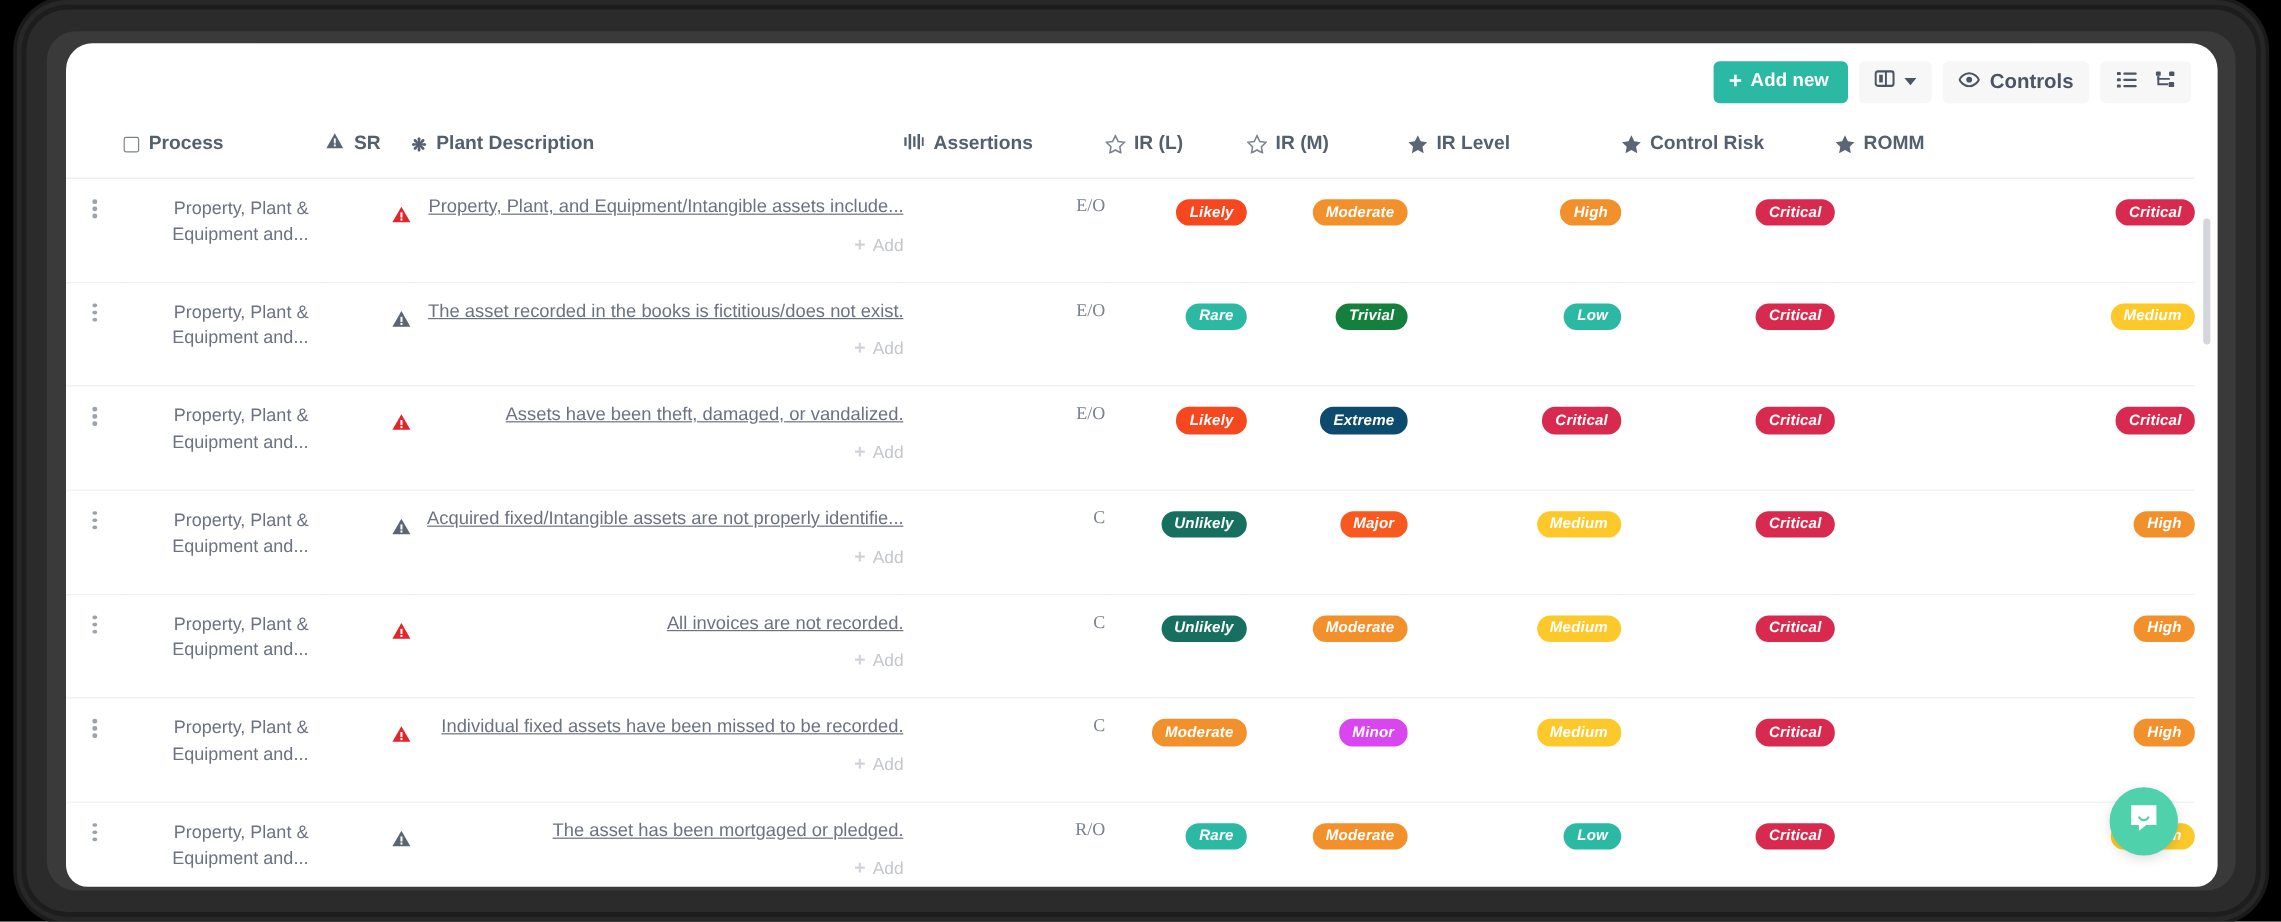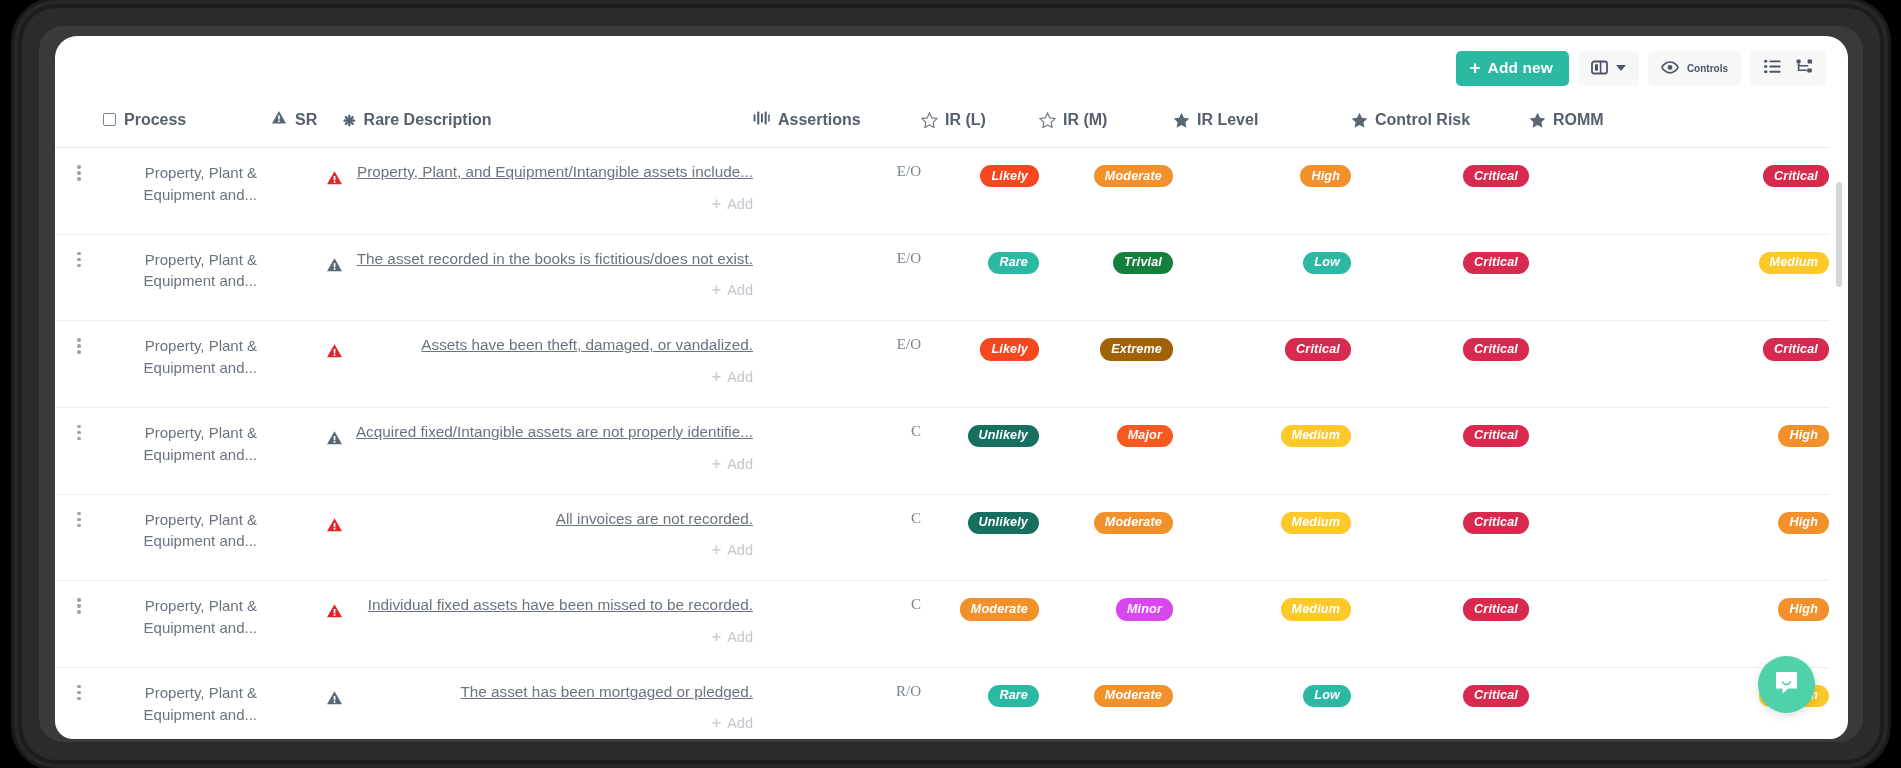--- a/index.html
+++ b/index.html
@@ -74,21 +74,21 @@
   .plus-glyph { font-size: 19px; font-weight: bold; line-height: 1; position: relative; top: -1px; }
 
   .btn-plain {
     display: flex; align-items: center; gap: 8px;
     background: #f7f7f8;
     border: none;
     border-radius: 5px;
     height: 35px;
     padding: 0 13px;
     color: #4b5563;
-    font-size: 10px;
+    font-size: 17px;
     font-weight: bold;
     font-family: "Liberation Sans", sans-serif;
     cursor: pointer;
   }
   .btn-group {
     display: flex; align-items: center; gap: 2px;
     background: #f7f7f8;
     border-radius: 5px;
     height: 35px;
     padding: 0 7px;
@@ -342,21 +342,21 @@
                       <rect x="7.2" y="5.4" width="1.6" height="4.1" fill="#ffffff"></rect>
                       <rect x="7.2" y="10.4" width="1.6" height="1.6" fill="#ffffff"></rect>
                     </svg>
                   </span>
                   <span>SR</span>
                 </div>
               </th>
               <th>
                 <div class="th-inner">
                   <span class="asterisk-icon">❋</span>
-                  <span>Rare Description</span>
+                  <span>Plant Description</span>
                 </div>
               </th>
               <th>
                 <div class="th-inner">
                   <span>
                     <svg width="17" height="14" viewBox="0 0 17 14">
                       <rect x="0.6" y="3.4" width="1.9" height="7.2" fill="#54606e"></rect>
                       <rect x="4.2" y="0.6" width="2.1" height="12.8" fill="#54606e"></rect>
                       <rect x="8" y="2.6" width="1.9" height="8.8" fill="#54606e"></rect>
                       <rect x="11.6" y="0.6" width="2.1" height="12.8" fill="#54606e"></rect>
@@ -488,21 +488,21 @@
                       <path d="M8.5 1.2 16 14.2H1z" fill="#e0252b"></path>
                       <rect x="7.7" y="6" width="1.7" height="4.3" fill="#ffffff"></rect>
                       <rect x="7.7" y="11.1" width="1.7" height="1.7" fill="#ffffff"></rect>
                     </svg></span></td>
                 <td class="risk-cell"><div class="risk-text">Assets have been theft, damaged, or vandalized.</div><span class="add-link">
                     <span class="add-plus">+</span>
                     <span>Add</span>
                   </span></td>
                 <td><span class="assert-code">E/O</span></td>
                 <td class="pill-cell"><span class="pill" style="background:#f6471f">Likely</span></td>
-                <td class="pill-cell"><span class="pill" style="background:#a16207">Extreme</span></td>
+                <td class="pill-cell"><span class="pill" style="background:#0c4a6e">Extreme</span></td>
                 <td class="pill-cell"><span class="pill" style="background:#d82a4e">Critical</span></td>
                 <td class="pill-cell"><span class="pill" style="background:#d82a4e">Critical</span></td>
                 <td class="pill-cell"><span class="pill" style="background:#d82a4e">Critical</span></td>
               </tr>
               <tr>
                 <td>
                   <div class="handle-dots">
                     <i></i>
                     <i></i>
                     <i></i>

